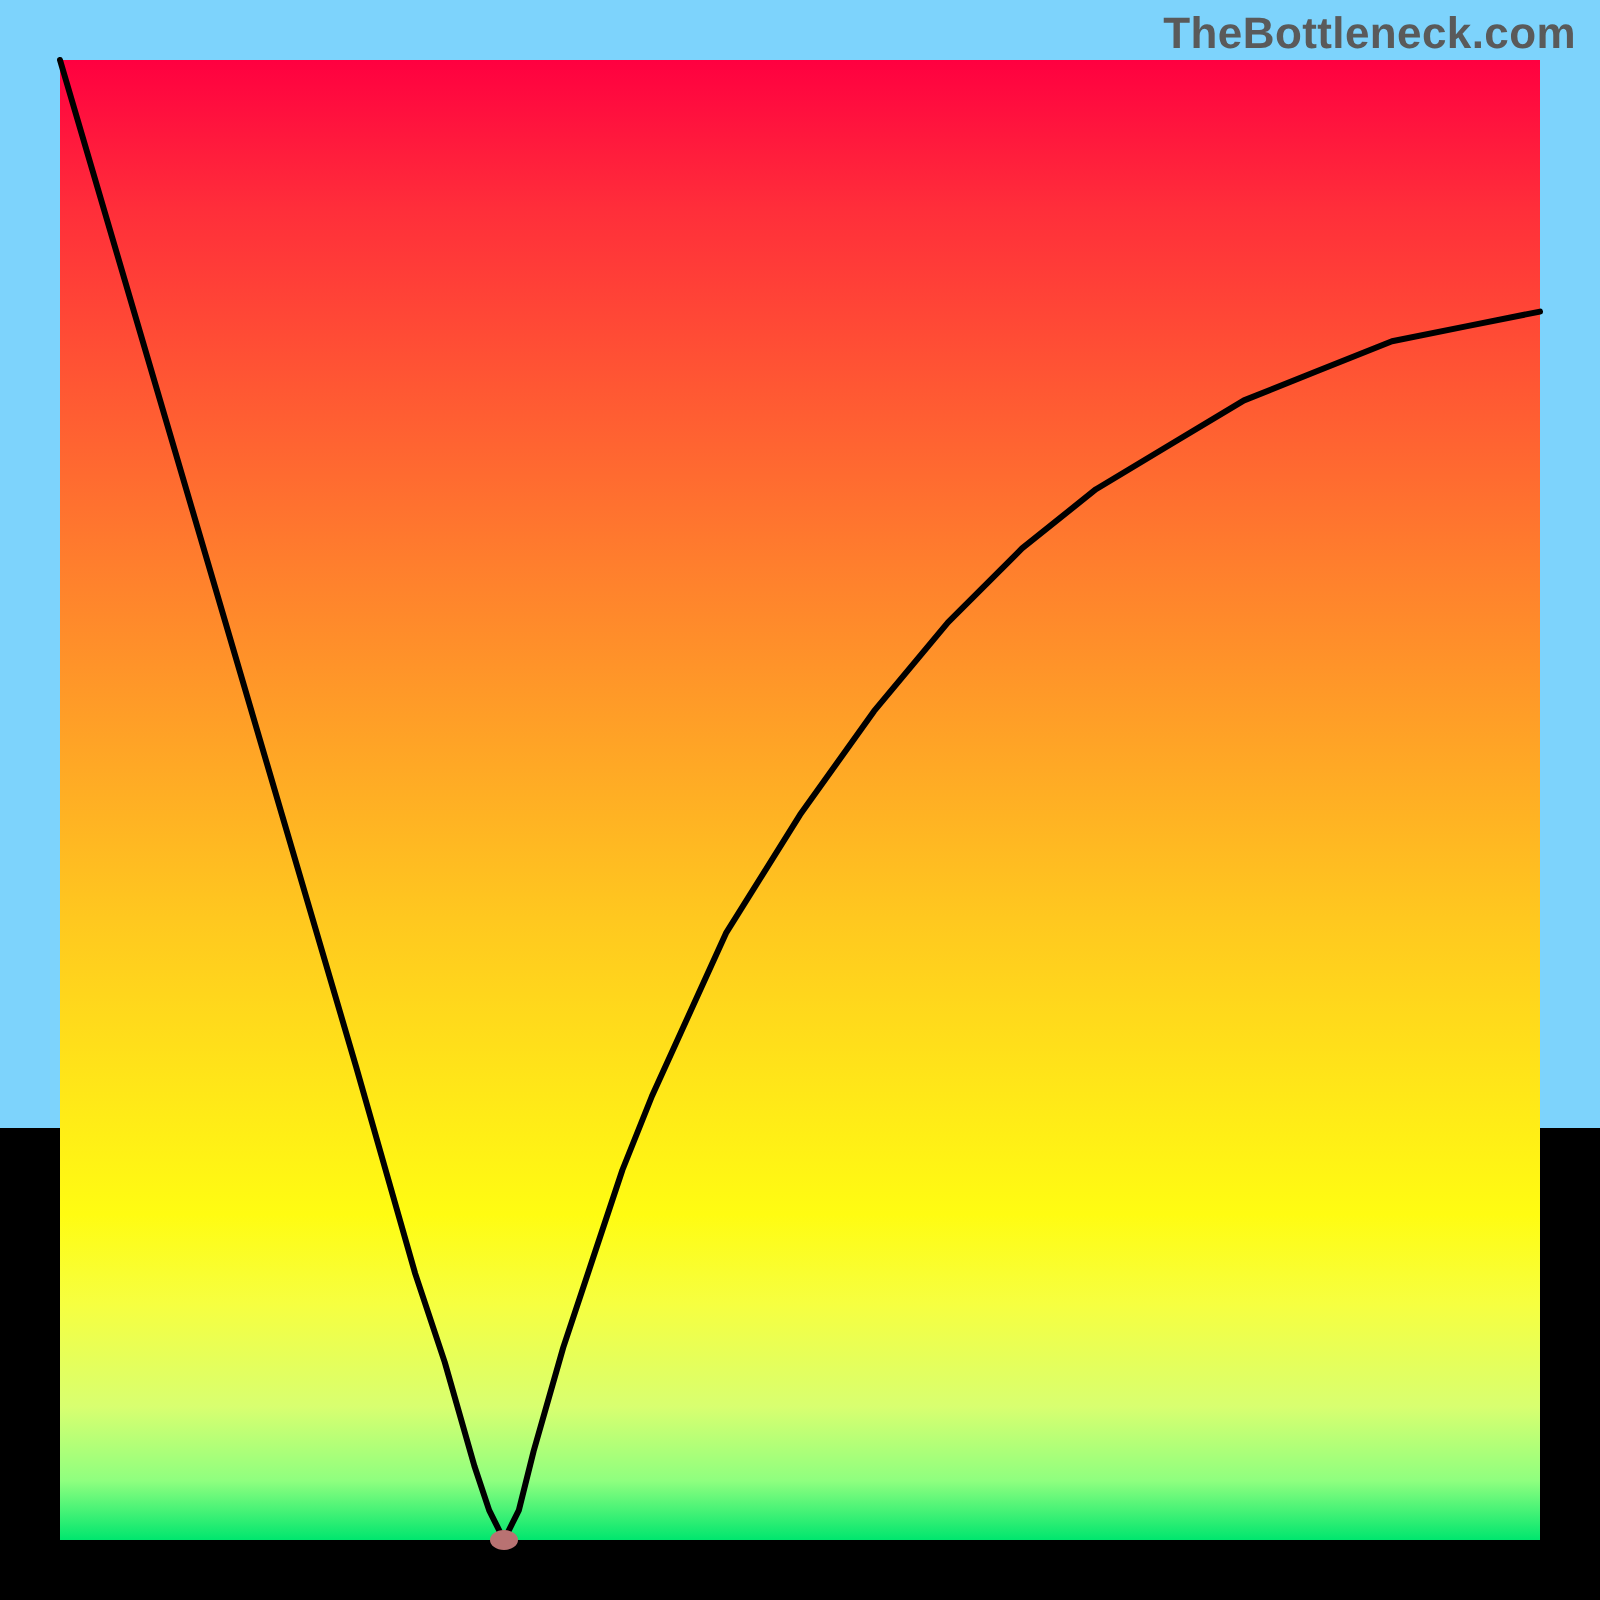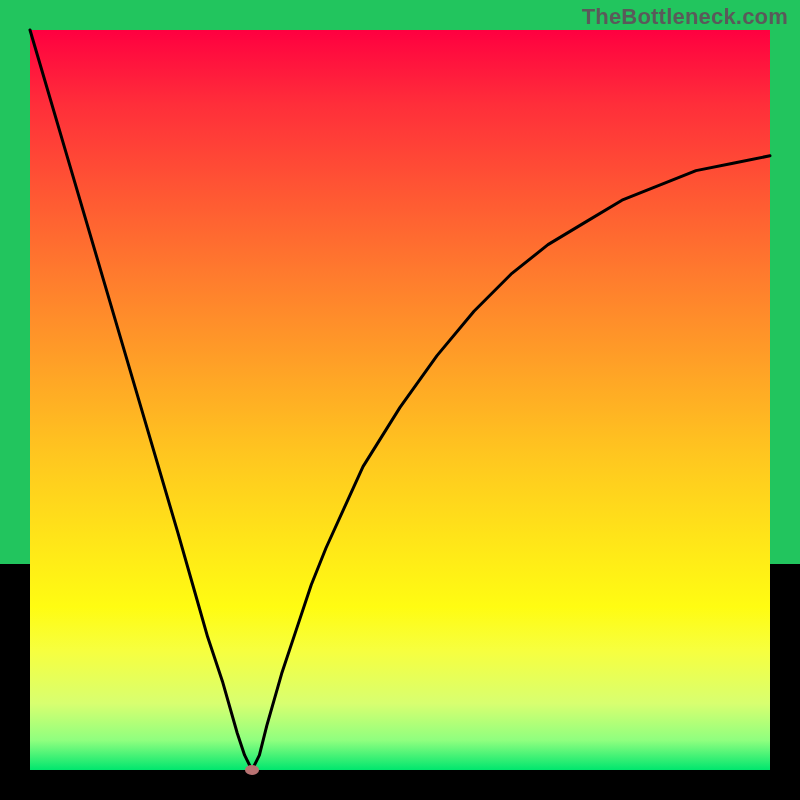--- a/index.html
+++ b/index.html
@@ -1,21 +1,21 @@
 <!DOCTYPE html>
 <html><head>
 <meta charset="utf-8">
 <style>
   * { margin: 0; padding: 0; box-sizing: border-box; }
   html, body { width: 800px; height: 800px; background: #000; overflow: hidden; }
   .frame {
     position: relative;
     width: 800px;
     height: 564px;
-    background: #22c55e;
+    background: #7dd3fc;
   }
   .plot-area {
     position: absolute;
     left: 30px;
     top: 30px;
     width: 740px;
     height: 740px;
     background: linear-gradient(to bottom,
       #ff0040 0%,
       #ff2e3a 10%,

